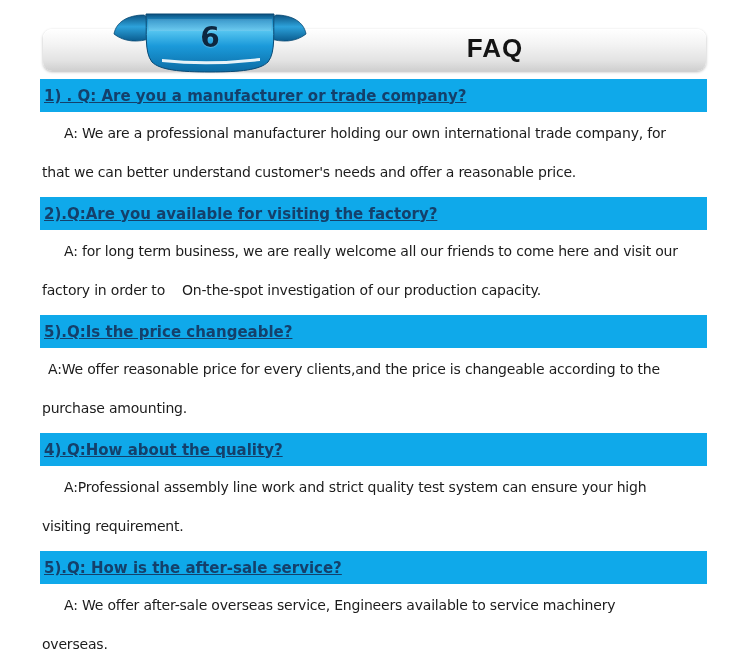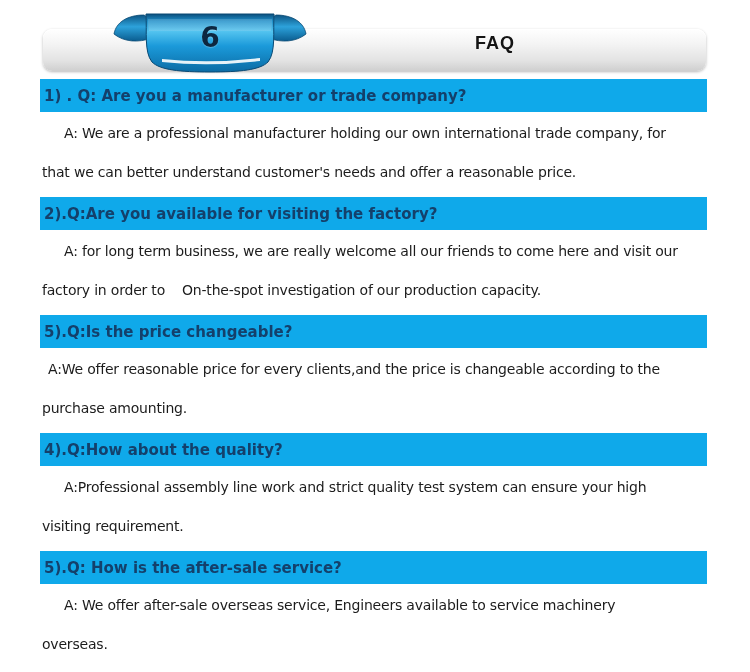--- a/index.html
+++ b/index.html
@@ -11,21 +11,21 @@
 
   
   .header-bar {
     position:absolute; left:43px; top:29px; width:663px; height:42px;
     border-radius:9px;
     background:linear-gradient(180deg,#ffffff 0%,#f4f4f4 35%,#e3e3e3 75%,#cfcfcf 100%);
     box-shadow:0 1px 3px rgba(0,0,0,0.28), inset 0 1px 0 #ffffff;
   }
   .header-title {
     position:absolute; left:440px; top:33px; width:110px;
-    text-align:center; font-size:18px; font-weight:bold; color:#141414;
+    text-align:center; font-size:26px; font-weight:bold; color:#141414;
     letter-spacing:1px; font-family:"Liberation Sans", sans-serif;
   }
 
   
   .ribbon { position:absolute; left:110px; top:12px; width:200px; height:63px; }
   .ribbon svg { position:absolute; left:0; top:0; }
   .badge-number {
     position:absolute; left:0; right:0; top:9px; text-align:center;
     font-size:28px; font-weight:bold; color:#0d2740;
     text-shadow:0 1px 1px rgba(255,255,255,0.25);
@@ -34,21 +34,21 @@
   
   .faq-section { position:absolute; left:0; width:750px; height:118px; }
   .s1 { top:79px; } .s2 { top:197px; } .s3 { top:315px; } .s4 { top:433px; } .s5 { top:551px; }
 
   .q-bar {
     position:absolute; top:0; left:40px; width:667px; height:33px;
     background:#0fa9ea;
     display:flex; align-items:center;
     padding-left:4px; box-sizing:border-box;
     color:#14406b; font-size:15px; font-weight:bold;
-    white-space:pre; overflow:hidden;
+    white-space:pre; overflow:hidden;text-decoration:underline;
   }
   .a-line {
     position:absolute; color:#1c1c1c; font-size:14px; letter-spacing:-0.2px;
     white-space:pre; 
   }
   .a1 { top:46px; left:64px; }
   .s3 .a1 { left:48px; }
   .a2 { top:85px; left:42px; }
 </style>
 </head>

